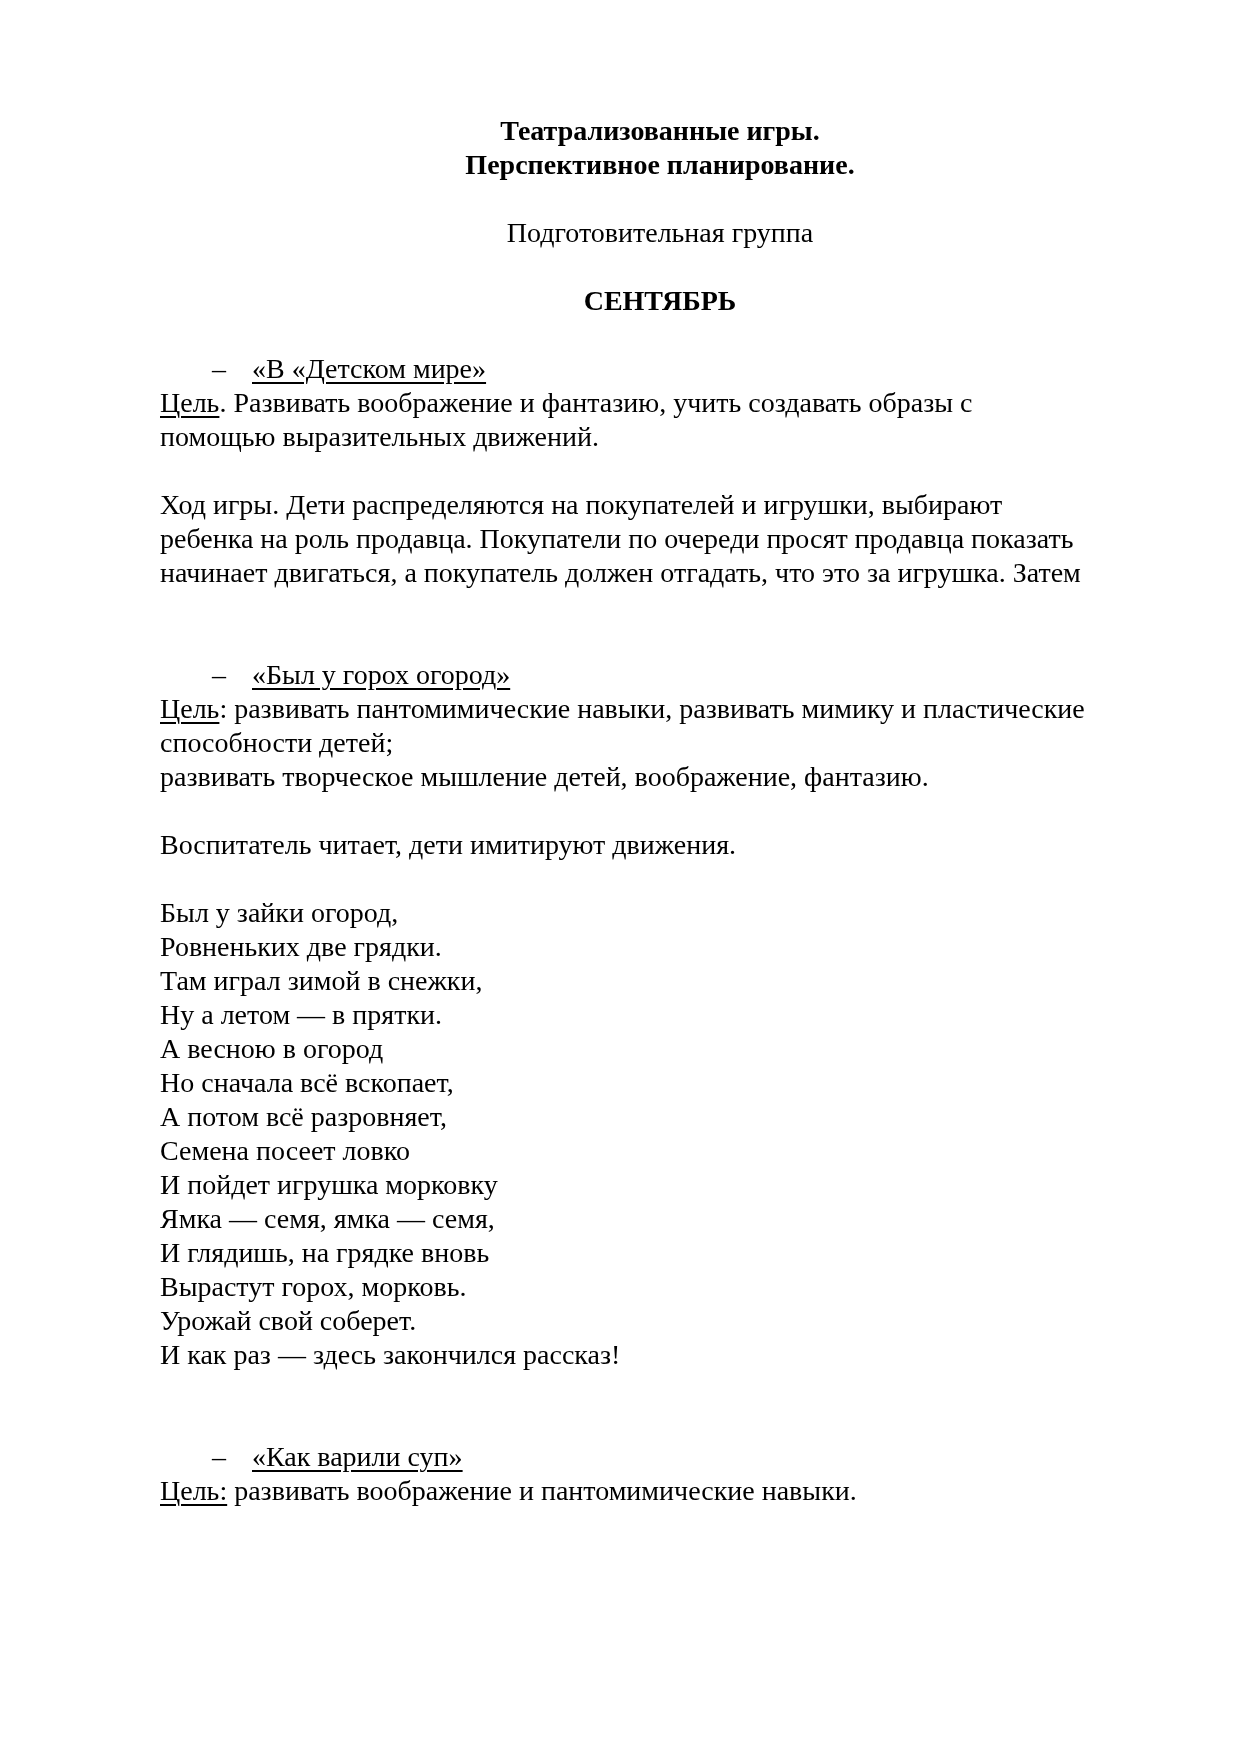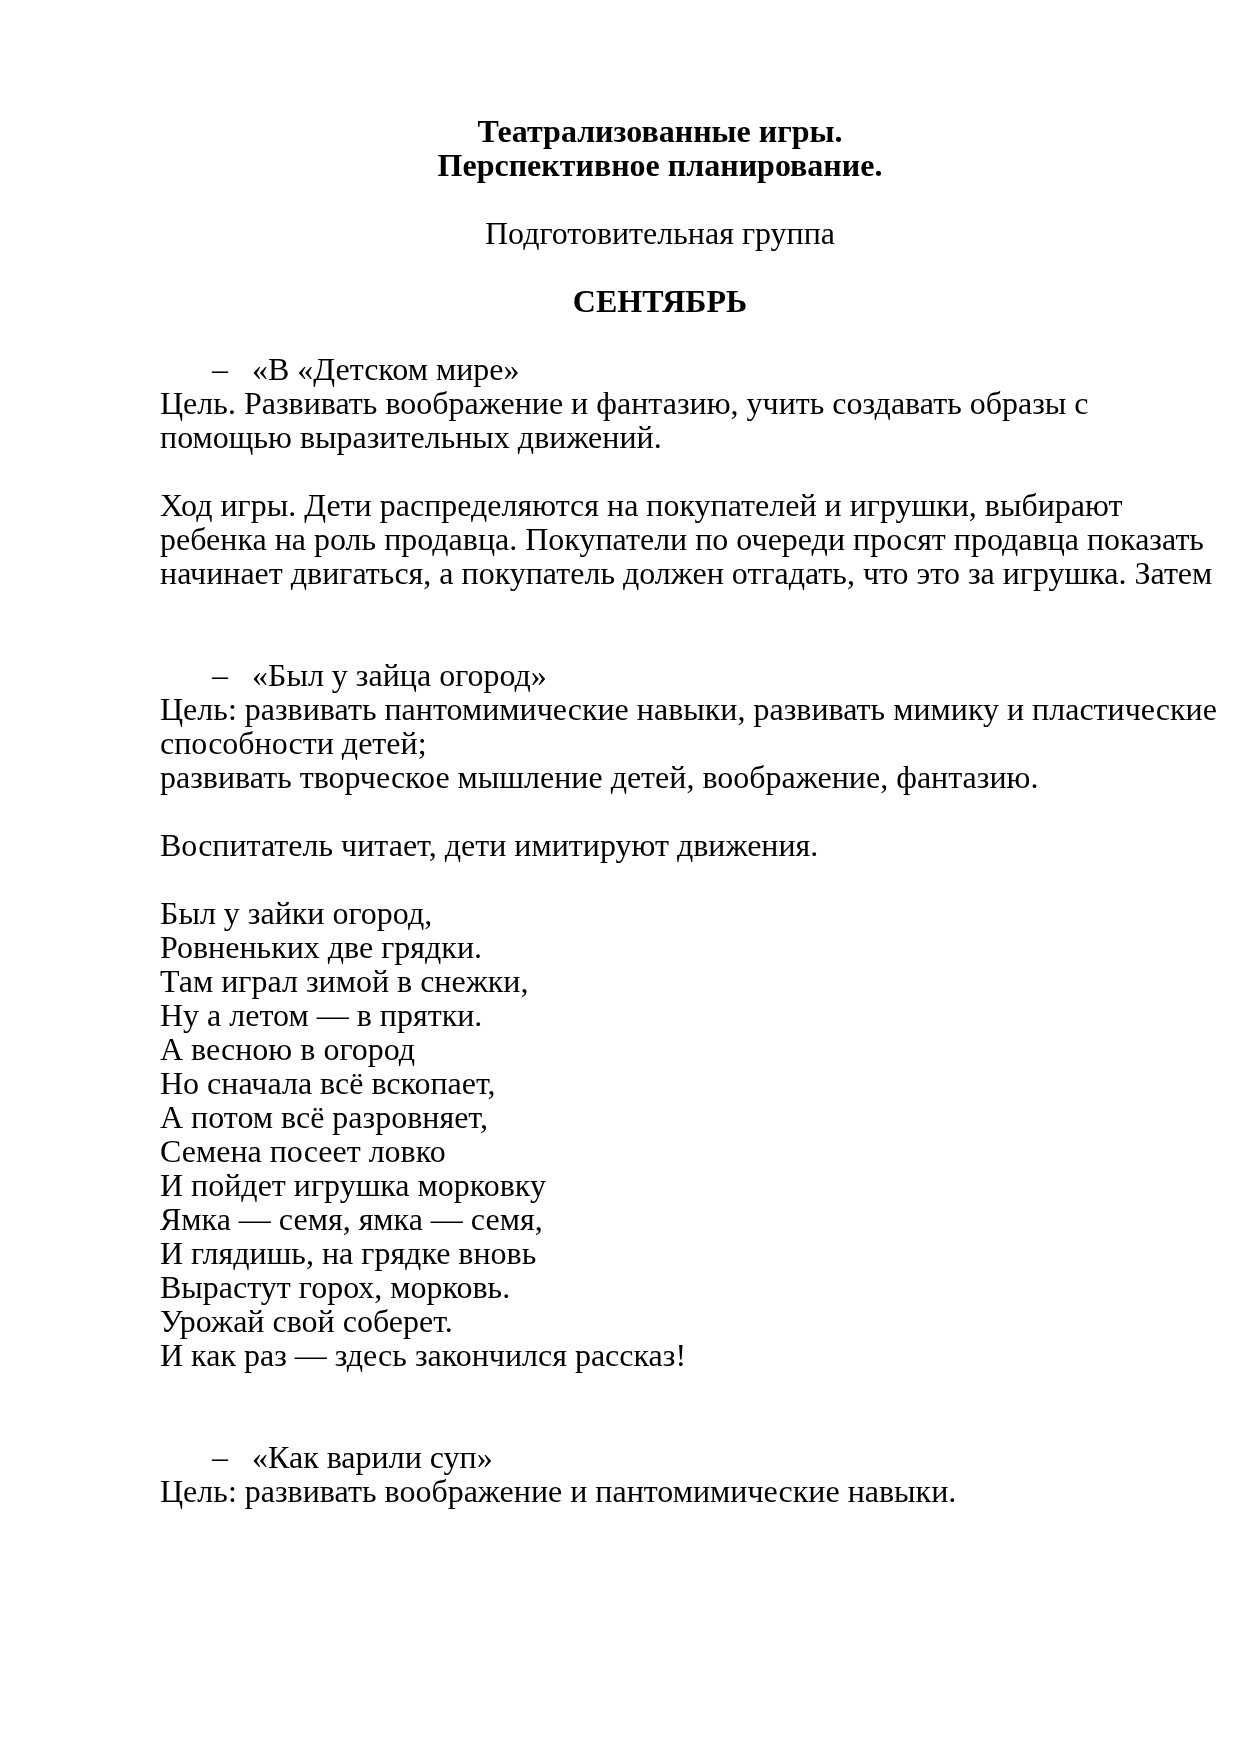--- a/index.html
+++ b/index.html
@@ -8,29 +8,30 @@
     width: 1240px;
     height: 1754px;
     overflow: hidden;
     font-family: "Liberation Serif", "DejaVu Serif", serif;
   }
   .page {
     width: 1240px;
     height: 1754px;
     background: #ffffff;
     color: #000000;
-    font-size: 32px;
+    font-size: 28px;
     line-height: 34px;
     padding: 114px 80px 0 160px;
   }
   .line { white-space: pre; min-height: 34px; }
   .spacer { height: 34px; }
   .center { text-align: center; }
   .bold { font-weight: bold; }
   .u {
+    text-decoration: underline;
     text-decoration-thickness: 2px;
     text-underline-offset: 4px;
   }
   .game-title-line { padding-left: 52px; }
   .dash { display: inline-block; width: 40px; }
 </style>
 </head>
 <body>
 
 <div class="page">
@@ -54,21 +55,21 @@
         <div class="line"><span class="u">Цель</span><span>. Развивать воображение и фантазию, учить создавать образы с</span></div>
         <div class="line">помощью выразительных движений.</div>
         <div class="spacer"></div>
         <div class="line">Ход игры. Дети распределяются на покупателей и игрушки, выбирают</div>
         <div class="line">ребенка на роль продавца. Покупатели по очереди просят продавца показать</div>
         <div class="line">начинает двигаться, а покупатель должен отгадать, что это за игрушка. Затем</div>
         <div class="spacer"></div>
         <div class="spacer"></div>
       </section>
       <section class="game">
-        <div class="line game-title-line"><span class="dash">–</span><span class="u">«Был у зайца огород»</span></div>
+        <div class="line game-title-line"><span class="dash">–</span><span class="u">«Был у горох огород»</span></div>
         <div class="line"><span class="u">Цель</span><span>: развивать пантомимические навыки, развивать мимику и пластические</span></div>
         <div class="line">способности детей;</div>
         <div class="line">развивать творческое мышление детей, воображение, фантазию.</div>
         <div class="spacer"></div>
         <div class="line">Воспитатель читает, дети имитируют движения.</div>
         <div class="spacer"></div>
         <div class="line">Был у зайки огород,</div>
         <div class="line">Ровненьких две грядки.</div>
         <div class="line">Там играл зимой в снежки,</div>
         <div class="line">Ну а летом — в прятки.</div>

